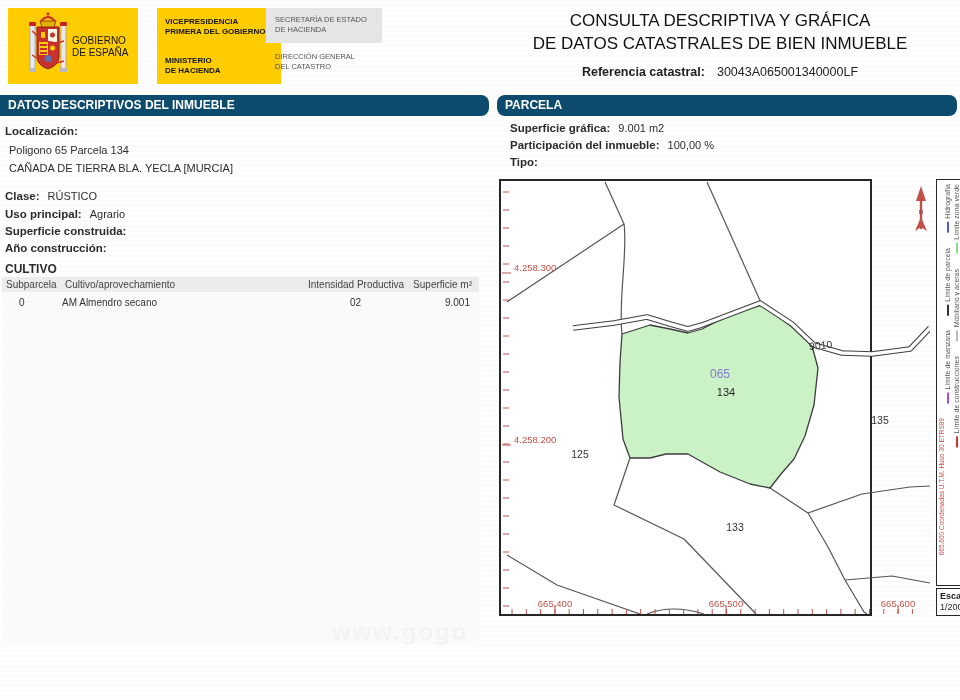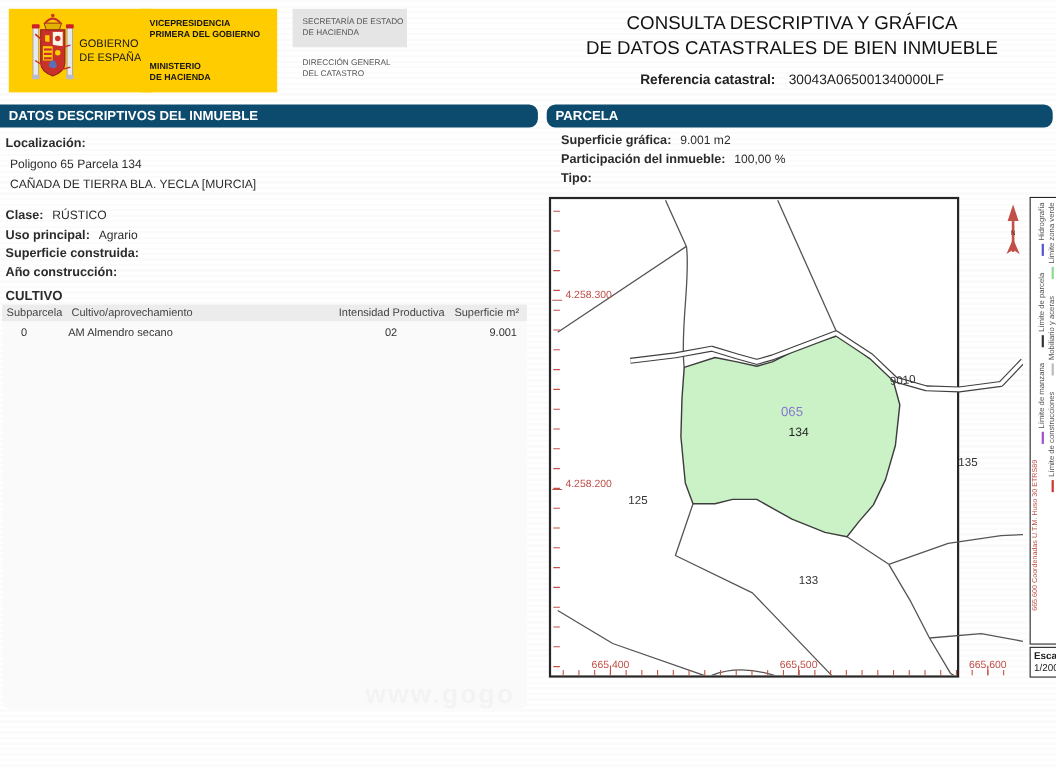--- a/index.html
+++ b/index.html
@@ -3,22 +3,22 @@
 <meta charset="utf-8">
 <style>
   html,body{margin:0;padding:0;}
   .page{position:relative;width:960px;height:700px;background:#fff;overflow:hidden;
         font-family:"Liberation Sans",sans-serif;color:#333;}
   .stripes{position:absolute;inset:0;pointer-events:none;
         background:repeating-linear-gradient(180deg,rgba(0,0,0,0.015) 0 2px,transparent 2px 5px);}
   
   .hbox{position:absolute;top:8px;height:76px;background:#FFCC00;}
   .hbox1{left:8px;width:130px;}
-  .hbox2{left:128px;width:124px;}
-  .hgray{position:absolute;left:266px;top:8px;width:104px;height:35px;background:#E5E5E5;}
+  .hbox2{left:157px;width:124px;}
+  .hgray{position:absolute;left:266px;top:8px;width:116px;height:35px;background:#E5E5E5;}
   .hwhite{position:absolute;left:266px;top:50px;width:98px;height:30px;}
   .gob{position:absolute;left:64px;top:27px;font-weight:normal;font-size:10px;line-height:1.2;color:#151515;}
   .minv{position:absolute;left:8px;font-weight:bold;font-size:8px;line-height:1.25;color:#151515;}
   .small-dep{position:absolute;left:9px;top:7px;font-size:7.5px;line-height:1.3;color:#555;}
   
   .title{position:absolute;left:488px;top:9px;width:464px;text-align:center;
          font-weight:normal;font-size:17px;line-height:1.38;color:#121212;}
   .refline{position:absolute;left:488px;top:65px;width:464px;text-align:center;font-size:12.5px;color:#222;}
   .refline .lab{font-weight:bold;}
   .refline .val{margin-left:12px;}

